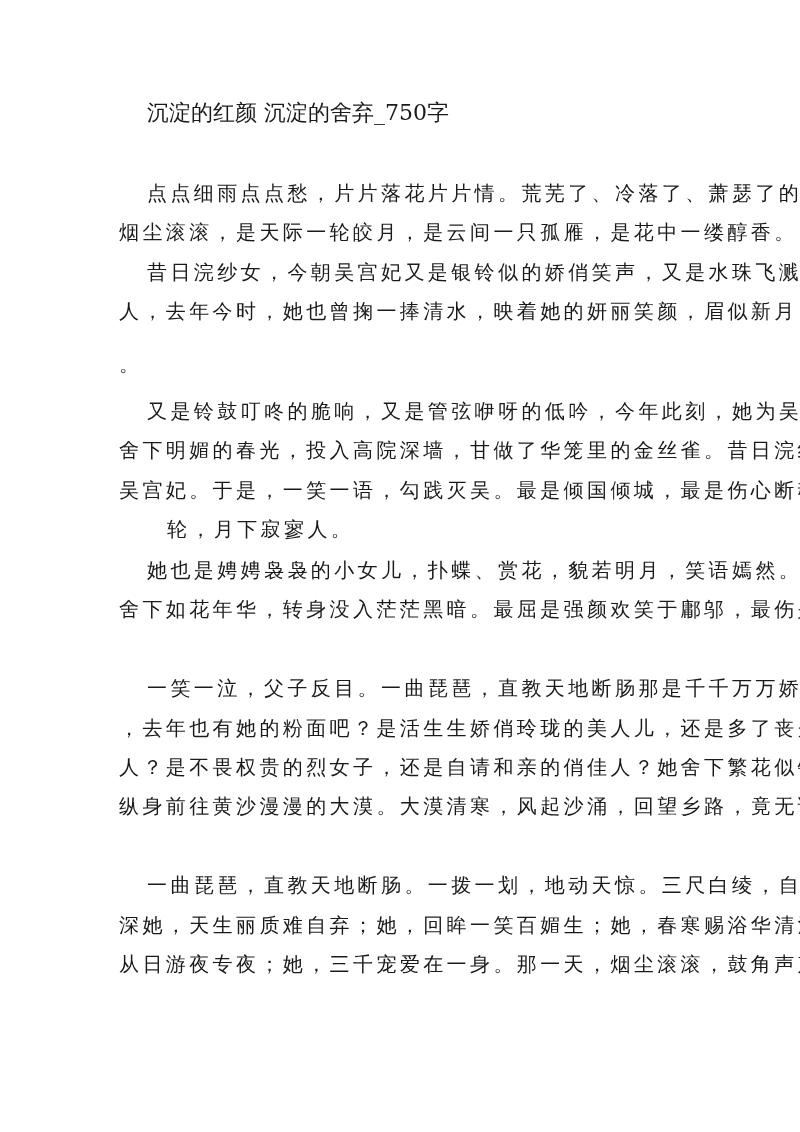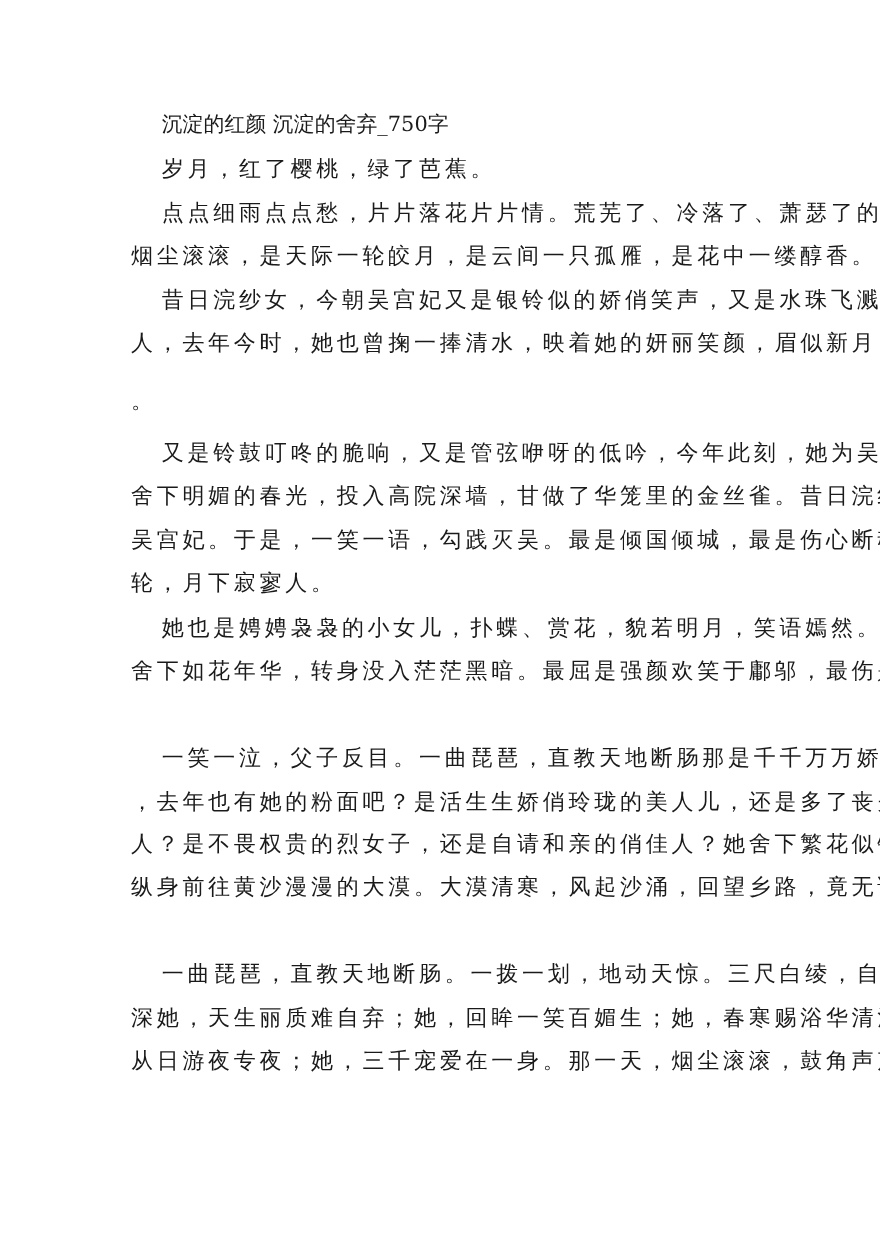--- a/index.html
+++ b/index.html
@@ -10,37 +10,36 @@
     left: 119px;
     width: 560px;
     font-family: "DejaVu Serif", "Liberation Serif", serif;
     font-size: 20px;
     line-height: 24px;
     color: #1a1a1a;
     white-space: nowrap;
     letter-spacing: 3.4px;
   }
   .indent { left: 147px; }
-  .title { letter-spacing: 0px; font-size: 19px; }
+  .title { letter-spacing: 0px; font-size: 22px; }
 </style>
 </head>
 <body>
 
 <div class="page">
   <div class="line indent title" style="top:101px;">沉淀的红颜 沉淀的舍弃_750字</div>
-  <div class="line indent" style="top:141px;">岁月，红了樱桃，绿了芭蕉。</div>
   <div class="line indent" style="top:181px;">点点细雨点点愁，片片落花片片情。荒芜了、冷落了、萧瑟了的，是溪边</div>
   <div class="line" style="top:220px;">烟尘滚滚，是天际一轮皎月，是云间一只孤雁，是花中一缕醇香。</div>
   <div class="line indent" style="top:260px;">昔日浣纱女，今朝吴宫妃又是银铃似的娇俏笑声，又是水珠飞溅的晶莹可</div>
   <div class="line" style="top:299px;">人，去年今时，她也曾掬一捧清水，映着她的妍丽笑颜，眉似新月，面若桃花</div>
   <div class="line" style="top:352px;">。</div>
   <div class="line indent" style="top:399px;">又是铃鼓叮咚的脆响，又是管弦咿呀的低吟，今年此刻，她为吴宫妃。她</div>
   <div class="line" style="top:438px;">舍下明媚的春光，投入高院深墙，甘做了华笼里的金丝雀。昔日浣纱女，今朝</div>
   <div class="line" style="top:478px;">吴宫妃。于是，一笑一语，勾践灭吴。最是倾国倾城，最是伤心断魂空中孤月</div>
-  <div class="line" style="top:517px;">轮，月下寂寥人。</div>
+  <div class="line" style="top:517px;margin-left:48px;">轮，月下寂寥人。</div>
   <div class="line indent" style="top:558px;">她也是娉娉袅袅的小女儿，扑蝶、赏花，貌若明月，笑语嫣然。而今，她</div>
   <div class="line" style="top:597px;">舍下如花年华，转身没入茫茫黑暗。最屈是强颜欢笑于鄘邬，最伤是梨花带雨</div>
   <div class="line indent" style="top:676px;">一笑一泣，父子反目。一曲琵琶，直教天地断肠那是千千万万娇憨的面容</div>
   <div class="line" style="top:716px;">，去年也有她的粉面吧？是活生生娇俏玲珑的美人儿，还是多了丧夫痣的画中</div>
   <div class="line" style="top:755px;">人？是不畏权贵的烈女子，还是自请和亲的俏佳人？她舍下繁花似锦的都城，</div>
   <div class="line" style="top:794px;">纵身前往黄沙漫漫的大漠。大漠清寒，风起沙涌，回望乡路，竟无语凝噎。琵</div>
   <div class="line indent" style="top:873px;">一曲琵琶，直教天地断肠。一拨一划，地动天惊。三尺白绫，自是君王情</div>
   <div class="line" style="top:913px;">深她，天生丽质难自弃；她，回眸一笑百媚生；她，春寒赐浴华清池；她，日</div>
   <div class="line" style="top:952px;">从日游夜专夜；她，三千宠爱在一身。那一天，烟尘滚滚，鼓角声声，他与她</div>
 </div>

